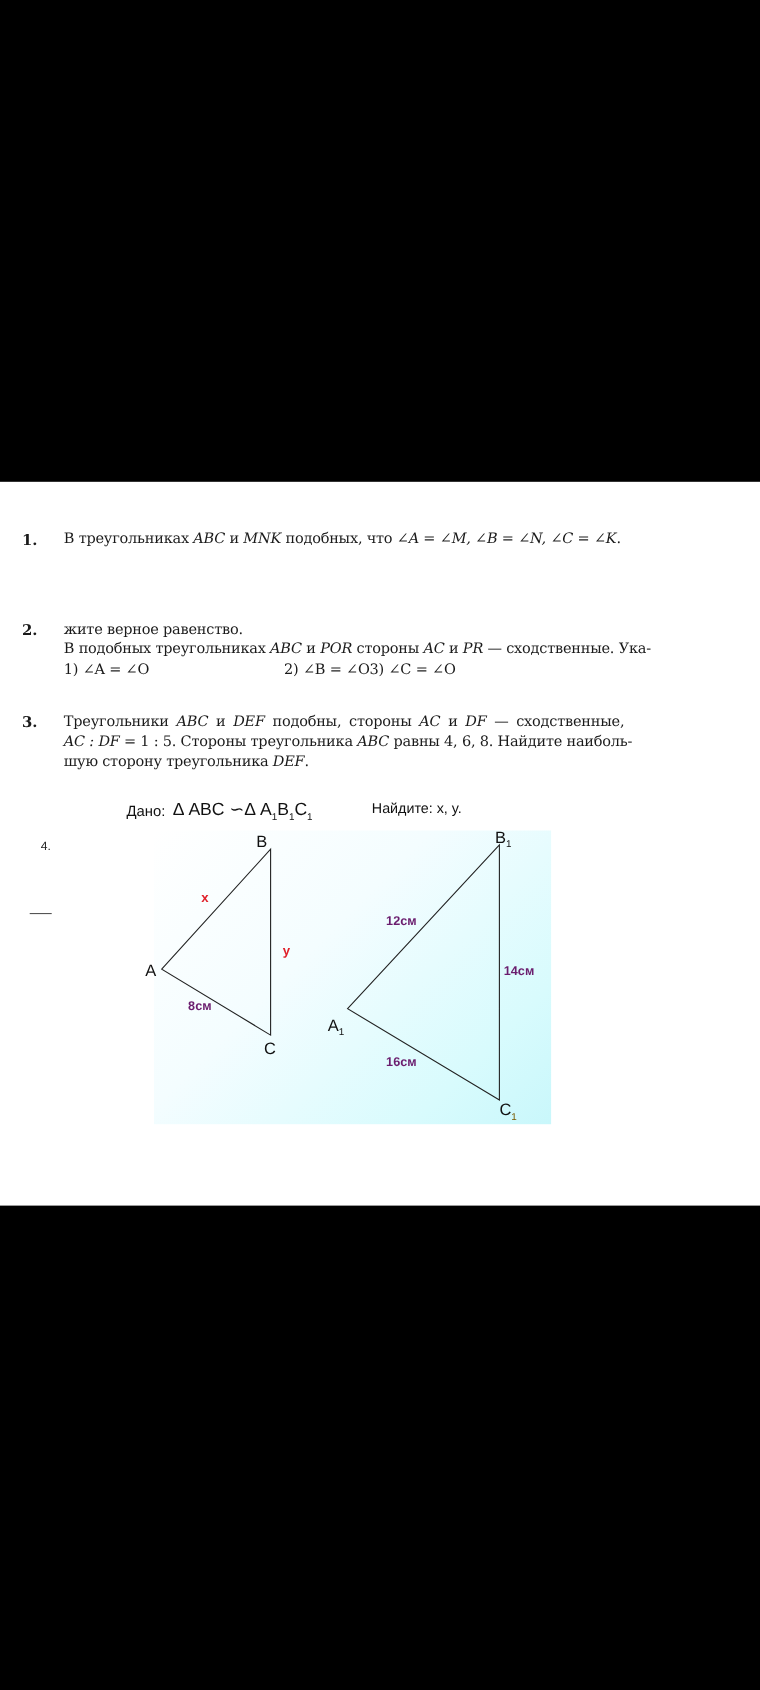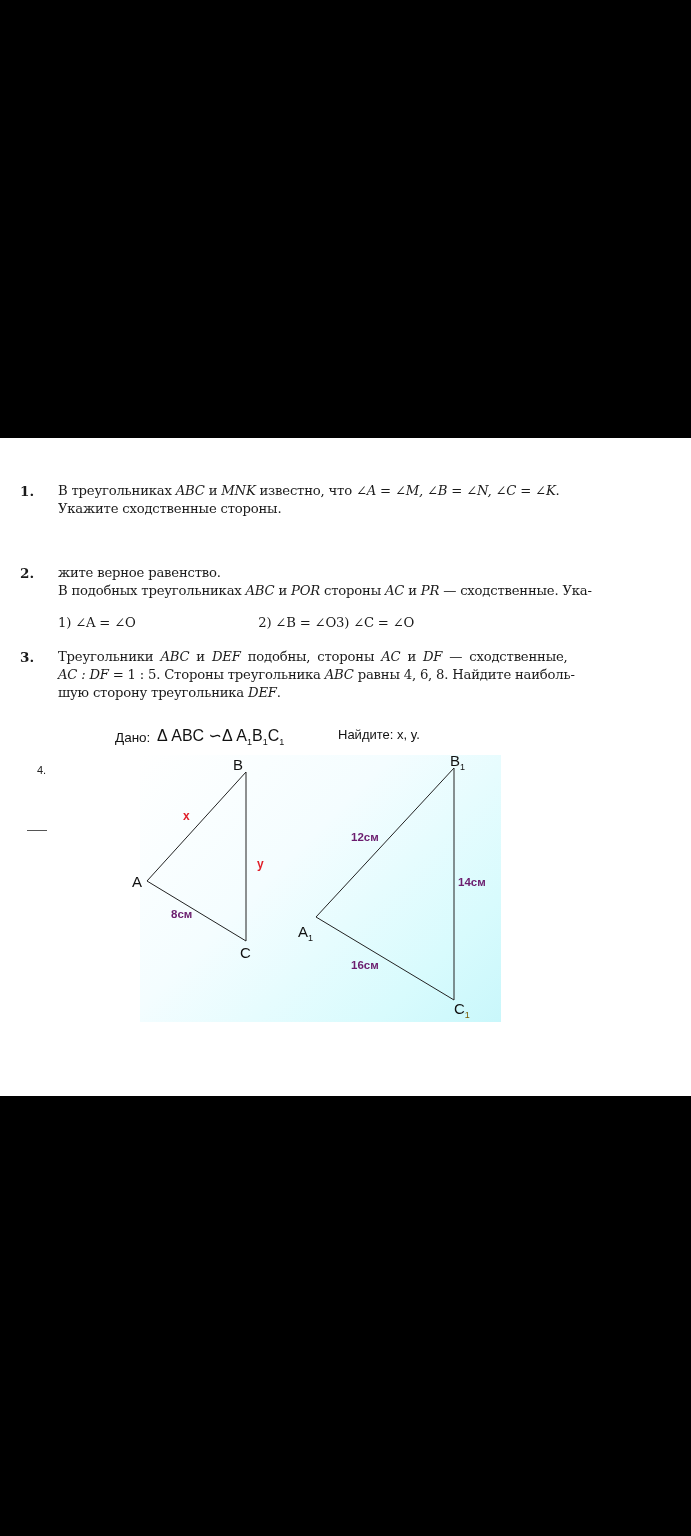--- a/index.html
+++ b/index.html
@@ -10,21 +10,21 @@
     }
     .page {
       position: absolute; left: 0; top: 438px; width: 691px; height: 658px;
       background: #ffffff;
     }
     .task { position: absolute; left: 0; width: 691px; color: #1a1a1a; font-size: 14.2px; line-height: 18px; }
     .task .num { position: absolute; left: 20px; font-weight: bold; font-family: "DejaVu Serif", serif; font-size: 13.5px; }
     .task .body { position: absolute; left: 58px; width: 582px; font-family: "DejaVu Serif", serif; font-size: 13.2px; letter-spacing: -0.2px; }
     .task .body i { font-style: italic; margin-top: 36px; }
     .justify { text-align: justify; text-align-last: left; }
-    .options { display: flex; margin-top: 14px; }
+    .options { display: flex; margin-top: 1px; }
     .options span { display: inline-block; }
     .options .o1 { width: 129px; }
     .options .o2 { width: 149px; text-align: right; }
 
     .fig-panel {
       position: absolute; left: 140px; top: 317px; width: 361px; height: 267px;
       background: linear-gradient(135deg, #ffffff 0%, #f4fdff 40%, #d8fbfd 80%, #c9f7fb 100%);
     }
     .given {
       position: absolute; top: 288px; font-family: Liberation Sans, sans-serif; color: #111;
@@ -40,23 +40,22 @@
   </style>
 </head>
 <body>
 
 <div class="page">
 
   <div class="task" style="top:44px;">
     <span class="num">1.</span>
     <div class="body">
       <div class="justify">
-        <span>В треугольниках </span><i>ABC</i><span> и </span><i>MNK</i><span> известно, что </span><i>∠A = ∠M, ∠B = ∠N, ∠C = ∠K</i><span>.</span>
+        <span>В треугольниках </span><i>ABC</i><span> и </span><i>MNK</i><span> подобных, что </span><i>∠A = ∠M, ∠B = ∠N, ∠C = ∠K</i><span>.</span>
       </div>
-      <div>Укажите сходственные стороны.</div>
     </div>
   </div>
 
   <div class="task" style="top:126px;">
     <span class="num">2.</span>
     <div class="body">
       <div>жите верное равенство.</div>
       <div>
         <span>В подобных треугольниках </span><i>ABC</i><span> и </span><i>POR</i><span> стороны </span><i>AC</i><span> и </span><i>PR</i><span> — сходственные. Ука-</span>
       </div>

